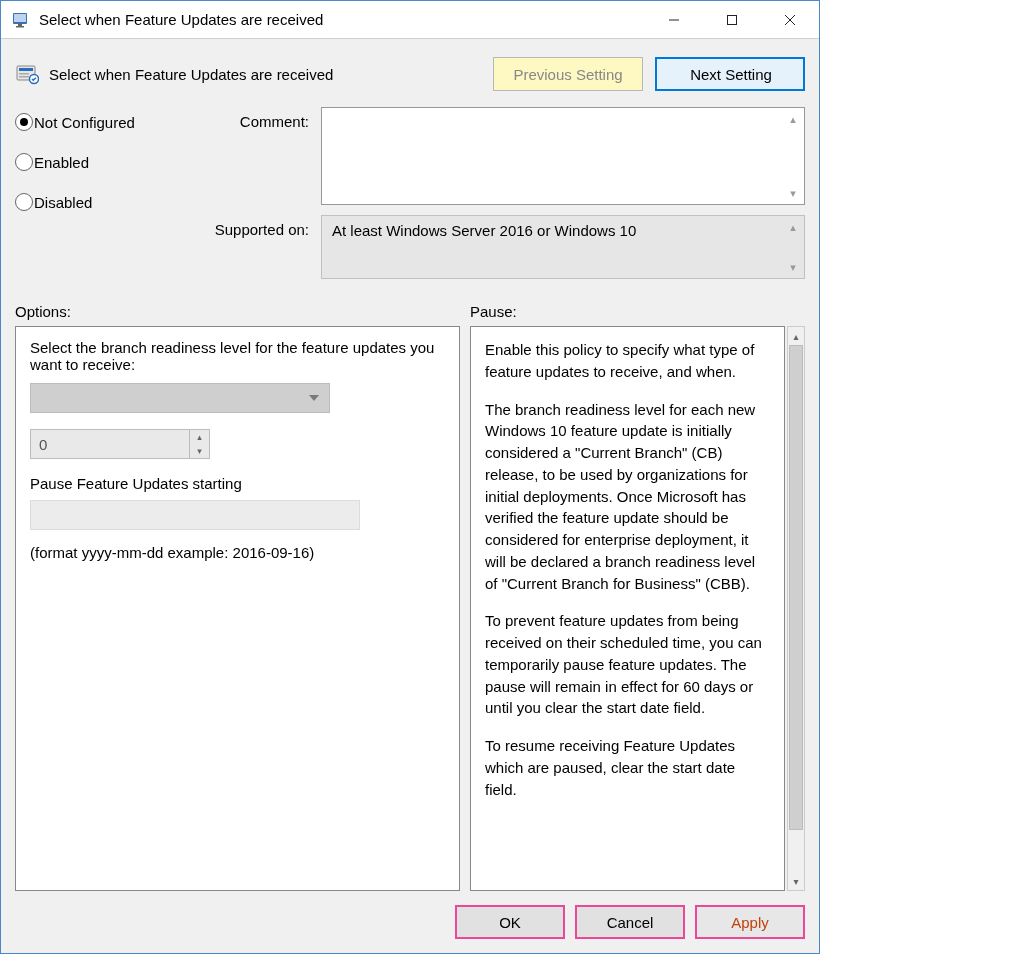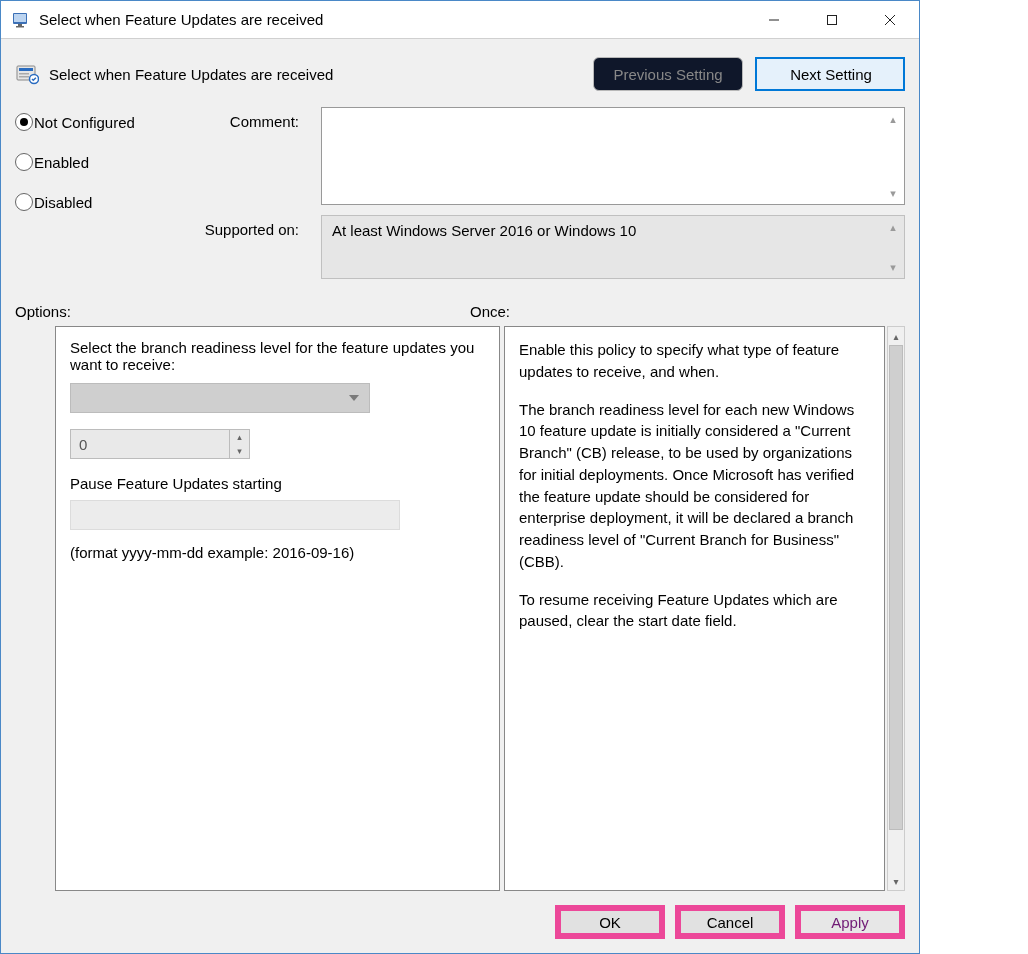--- a/index.html
+++ b/index.html
@@ -1,20 +1,20 @@
 <!DOCTYPE html>
 <html><head>
 <meta charset="utf-8">
 <style>
 * { box-sizing: border-box; font-family: "Segoe UI", Tahoma, sans-serif; font-size: 15px; }
 html, body { margin: 0; padding: 0; }
 body { background: #fff; }
 
 .window {
-  width: 920px;
+  width: 820px;
   height: 954px;
   border: 1px solid #4a88c7;
   background: #f0f0f0;
   display: flex;
   flex-direction: column;
   position: relative;
 }
 
 .titlebar {
   height: 38px;
@@ -63,24 +63,23 @@
   height: 34px;
   min-width: 150px;
   padding: 0 18px;
   margin-left: 12px;
   border: 1px solid #adadad;
   background: #e1e1e1;
   text-align: center;
   color: #333;
 }
 .nav-btn.disabled {
-  background: #0f172a;
+  background: #fef9c3;
   color: #888;
   border-color: #b8b8b8;
-  border-radius: 6px;
 }
 .nav-btn.primary {
   border: 2px solid #0078d7;
   background: #e5f1fb;
   color: #000;
   padding-left: 20px;
 }
 
 .config-area {
   display: flex;
@@ -111,21 +110,21 @@
 }
 .fields-col {
   flex: 1;
   display: flex;
   flex-direction: column;
 }
 .field-row { display: flex; align-items: flex-start; margin-bottom: 10px; }
 .field-label {
   width: 130px;
   text-align: right;
-  padding-right: 22px;
+  padding-right: 12px;
   color: #000;
   padding-top: 6px;
 }
 .comment-box {
   flex: 1;
   height: 98px;
   border: 1px solid #999;
   background: #fff;
   position: relative;
 }
@@ -151,24 +150,23 @@
 .section-labels {
   display: flex;
   padding: 6px 14px 6px 14px;
 }
 .section-labels .lbl { color: #000; }
 .section-labels .left-lbl { width: 455px; }
 
 .panes {
   display: flex;
   padding: 0 14px;
-  gap: 4px;
+  gap: 10px;
   flex: 1;
   min-height: 0;
-  margin-left: 40px;
 }
 .pane {
   border: 1px solid #888;
   background: #fff;
   padding: 12px 14px;
   overflow: hidden;
 }
 .options-pane { width: 445px; color: #000; }
 .help-wrap { flex: 1; position: relative; display: flex; }
 .help-pane { flex: 1; color: #000; line-height: 1.45; overflow: hidden; }
@@ -239,27 +237,27 @@
 }
 
 .footer {
   display: flex;
   justify-content: flex-end;
   gap: 10px;
   padding: 14px;
 }
 .footer .btn {
   width: 110px; height: 34px;
-  border: 6px solid #ec4899;
+  border: 2px solid #ec4899;
   background: #e1e1e1;
   display: flex; align-items: center; justify-content: center;
   color: #000;
 }
 .footer .btn.disabled {
-  color: #701a75;
+  color: #c2410c;
   background: #e7e7e7;
 }
 </style>
 </head>
 <body>
 
 <div class="window">
 
   <div class="titlebar">
     <span class="titlebar-icon">
@@ -338,21 +336,21 @@
             <span>At least Windows Server 2016 or Windows 10</span>
             <div class="box-scroll-up">▴</div>
             <div class="box-scroll-down">▾</div>
           </div>
         </div>
       </div>
     </div>
 
     <div class="section-labels">
       <div class="lbl left-lbl">Options:</div>
-      <div class="lbl">Once:</div>
+      <div class="lbl">Pause:</div>
     </div>
 
     <div class="panes">
       <div class="pane options-pane">
         <p class="opt-text">Select the branch readiness level for the feature updates you want to receive:</p>
         <div class="dropdown"></div>
         <div class="spinner">
           <div class="spinner-val">0</div>
           <div class="spinner-btns">
             <div>▴</div>
@@ -361,20 +359,21 @@
         </div>
         <p class="opt-text">Pause Feature Updates starting</p>
         <div class="date-input"></div>
         <p class="opt-text">(format yyyy-mm-dd example: 2016-09-16)</p>
       </div>
 
       <div class="help-wrap">
         <div class="pane help-pane">
           <p>Enable this policy to specify what type of feature updates to receive, and when.</p>
           <p>The branch readiness level for each new Windows 10 feature update is initially considered a "Current Branch" (CB) release, to be used by organizations for initial deployments. Once Microsoft has verified the feature update should be considered for enterprise deployment, it will be declared a branch readiness level of "Current Branch for Business" (CBB).</p>
+          <p>To prevent feature updates from being received on their scheduled time, you can temporarily pause feature updates. The pause will remain in effect for 60 days or until you clear the start date field.</p>
           <p>To resume receiving Feature Updates which are paused, clear the start date field.</p>
         </div>
         <div class="help-scrollbar">
           <div class="sb-btn">▴</div>
           <div class="sb-track">
             <div class="sb-thumb"></div>
           </div>
           <div class="sb-btn">▾</div>
         </div>
       </div>

